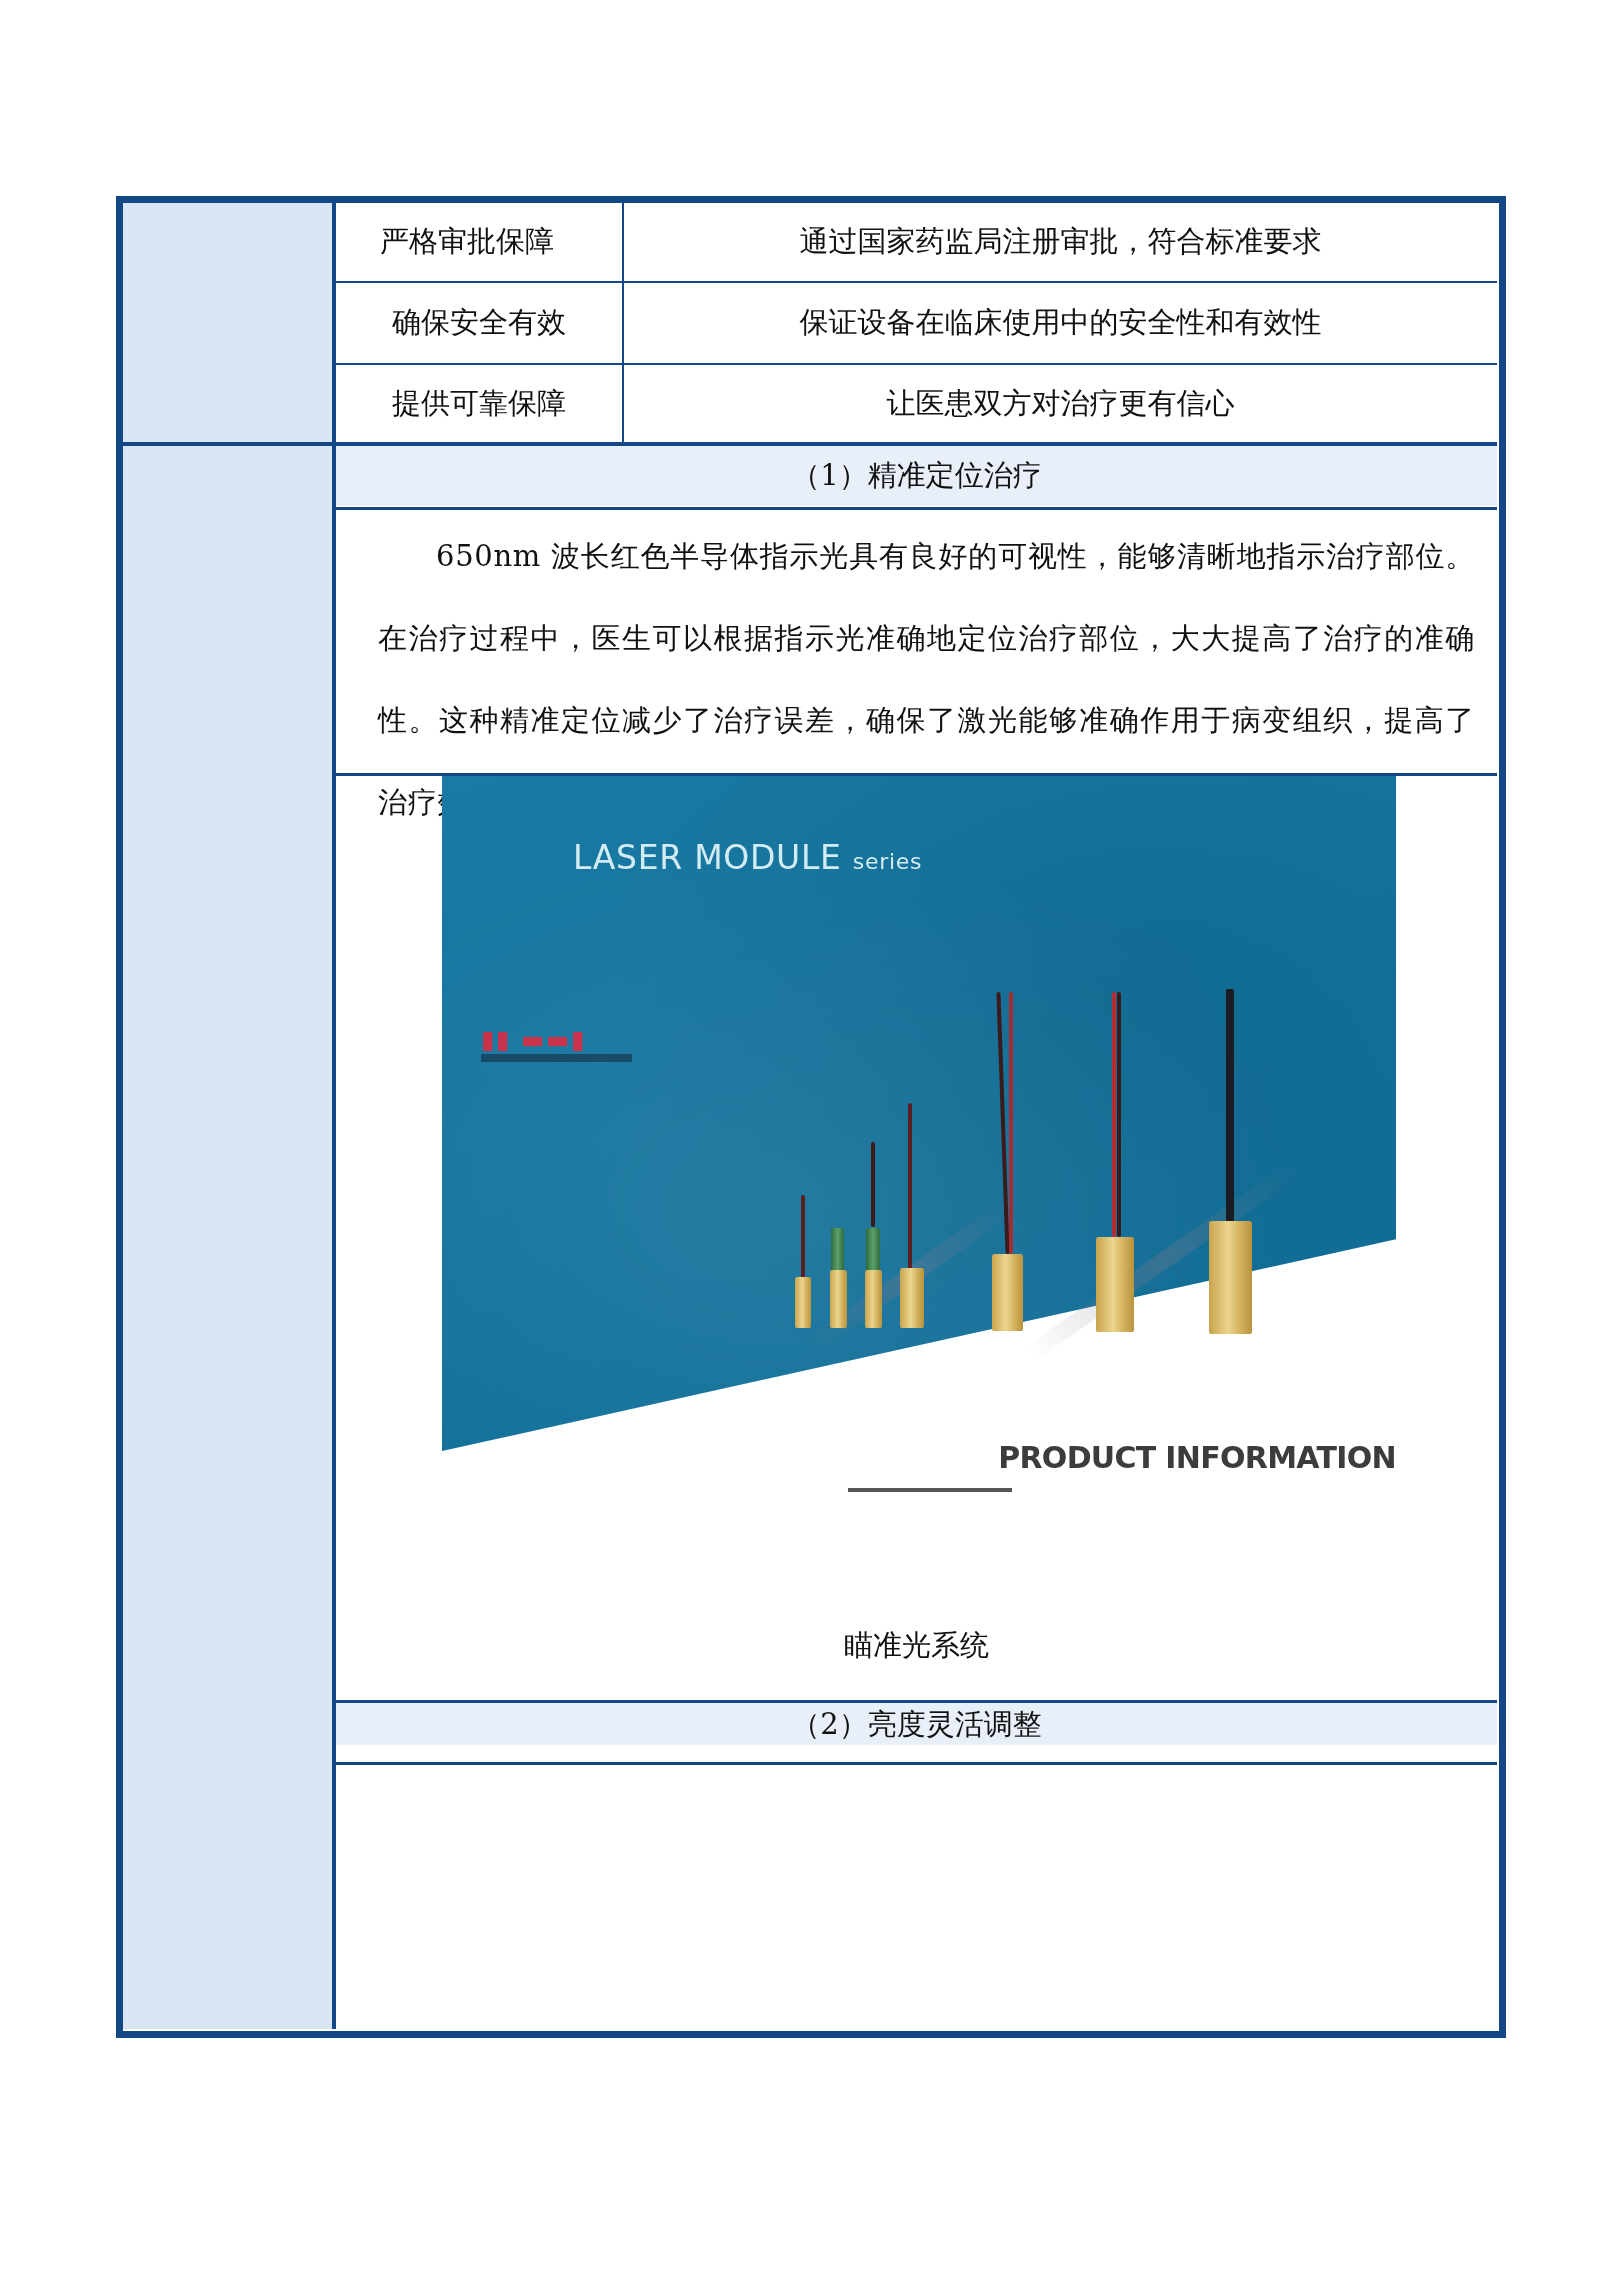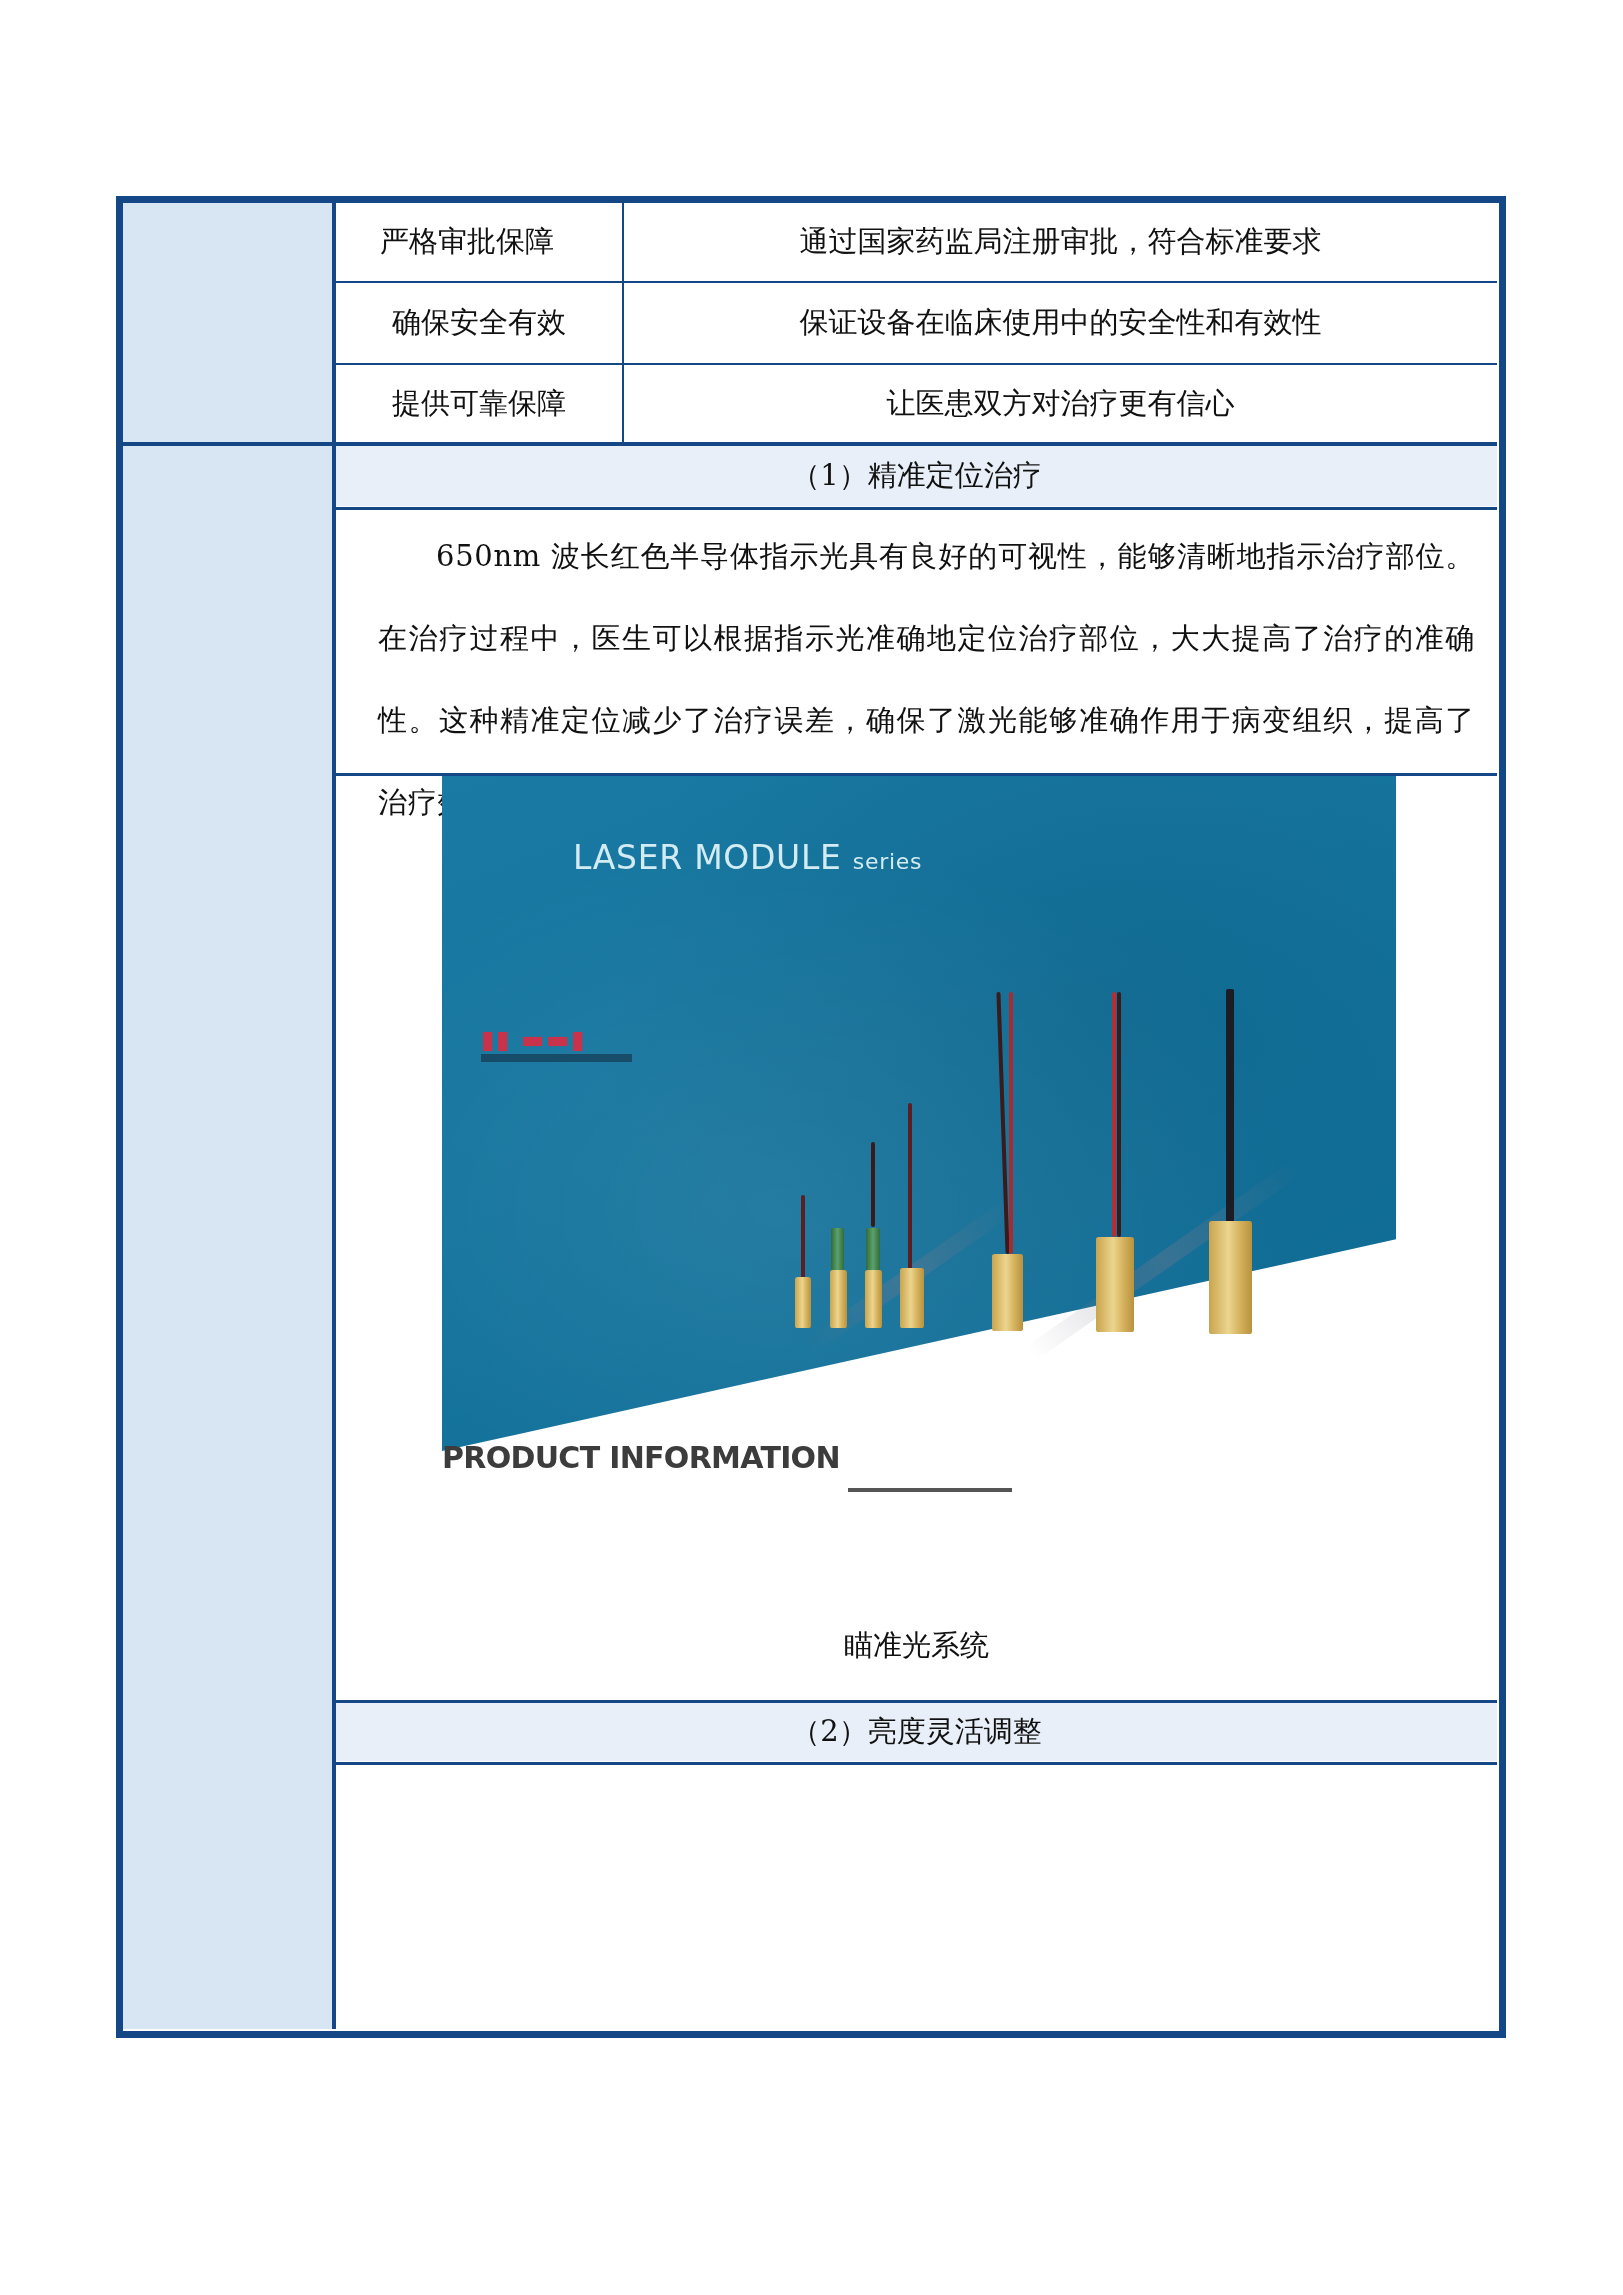--- a/index.html
+++ b/index.html
@@ -36,21 +36,21 @@
                   font-size:33px; letter-spacing:0.7px; }
   .photo .title small { font-size:22px;text-align:right; }
   .photo .logo { position:absolute; left:39px; top:249px; width:151px; height:33px; }
   .photo .logo .red { position:absolute; left:0; top:0; width:151px; height:26px; color:#c8324a;
                       font-family:"DejaVu Sans",sans-serif; font-weight:bold; font-size:25px; letter-spacing:1.3px; }
   .photo .logo .sub { position:absolute; left:0; top:29px; width:151px; height:7.9px; background:rgba(20,40,60,0.55); }
   .wire { position:absolute; width:3.9px; border-radius:2px; }
   .brass { position:absolute; background:linear-gradient(90deg,#c9a44e,#ecd58e 45%,#d6b460 70%,#b9923d); border-radius:2.6px; }
   .pcb { position:absolute; background:linear-gradient(90deg,#2f6b3d,#5da16a,#2f6b3d); border-radius:2px; }
   .shadow { position:absolute; height:17px; background:linear-gradient(90deg,rgba(120,120,140,0.0),rgba(120,120,140,0.35),rgba(120,120,140,0)); transform:rotate(-35deg); transform-origin:left center; }
-  .photo .pi { position:absolute; left:0; width:100%; top:664px; text-align:left; color:#3c3c3c;
+  .photo .pi { position:absolute; left:0; width:100%; top:664px; text-align:right; color:#3c3c3c;
                font-family:"DejaVu Sans",sans-serif; font-weight:bold; font-size:30px; letter-spacing:-0.7px; }
   .photo .pi-line { position:absolute; left:406px; top:712px; width:164px; height:3.9px; background:#555; }
 
   .caption { position:absolute; left:0; width:100%; text-align:center; font-size:29px; }
 </style>
 </head>
 <body>
 
 <div class="tbl">
 
@@ -133,19 +133,19 @@
     <div class="brass" style="left:767px;top:445px;width:43px;height:113px;"></div>
 
     <div class="pi">PRODUCT INFORMATION</div>
     <div class="pi-line"></div>
   </div>
 
   <div class="caption" style="left:213px;width:1161px;top:1423px;font-family:Liberation Mono, monospace;">瞄准光系统</div>
 
   <div class="hline" style="left:213px;top:1497px;width:1161px;height:3.3px;"></div>
 
-  <div class="cell hdr" style="left:213px;top:1500px;width:1161px;height:58px;">
+  <div class="cell hdr" style="left:213px;top:1500px;width:1161px;height:42px;align-items:flex-end;">
     <span>（2）亮度灵活调整</span>
   </div>
   <div class="hline" style="left:213px;top:1559px;width:1161px;height:3.3px;"></div>
 
 </div>
 
 
 </body></html>

